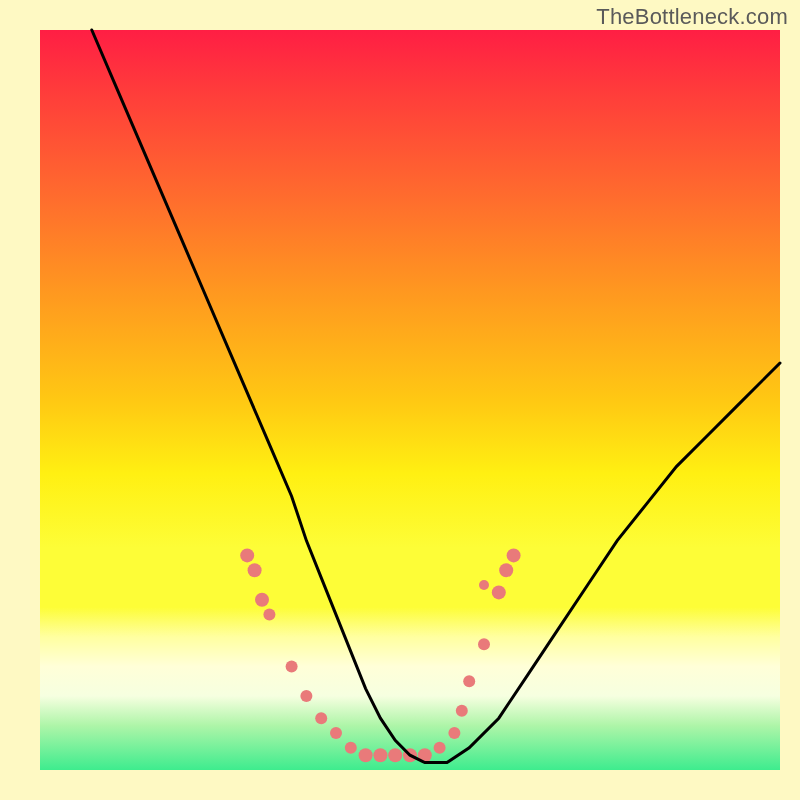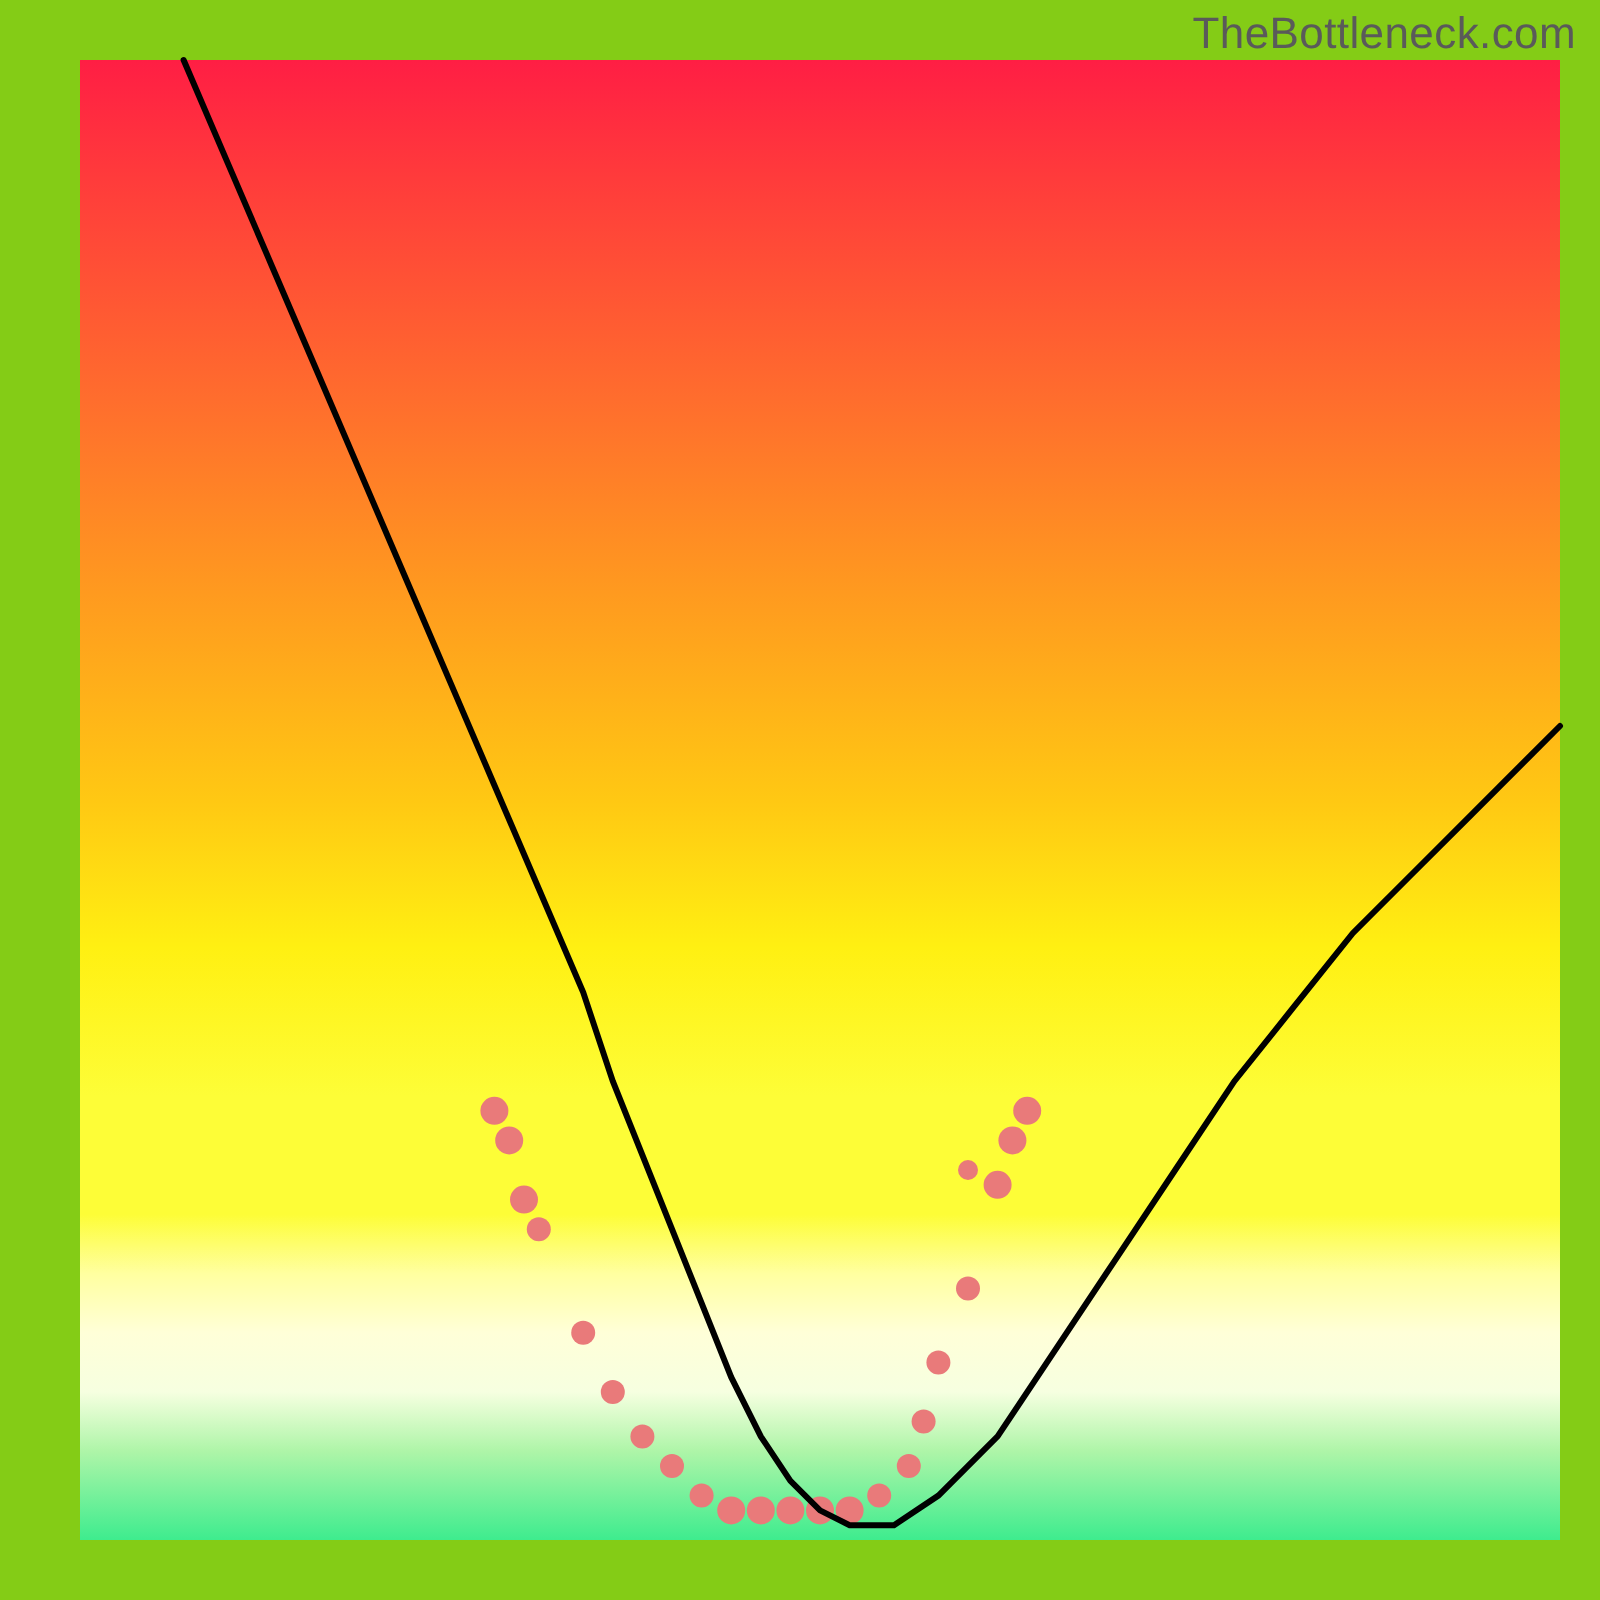--- a/index.html
+++ b/index.html
@@ -8,21 +8,21 @@
     width: 800px;
     height: 800px;
     overflow: hidden;
     background: #000;
     font-family: Arial, Helvetica, sans-serif;
   }
   .frame {
     position: absolute;
     left: 0; top: 0;
     width: 800px; height: 800px;
-    background: #84cc16;
+    background: #fef9c3;
   }
   .plot {
     position: absolute;
     left: 40px;
     top: 30px;
     width: 740px;
     height: 740px;
     background: linear-gradient(to bottom,
       #ff1e44 0%,
       #ff3b3b 8%,

